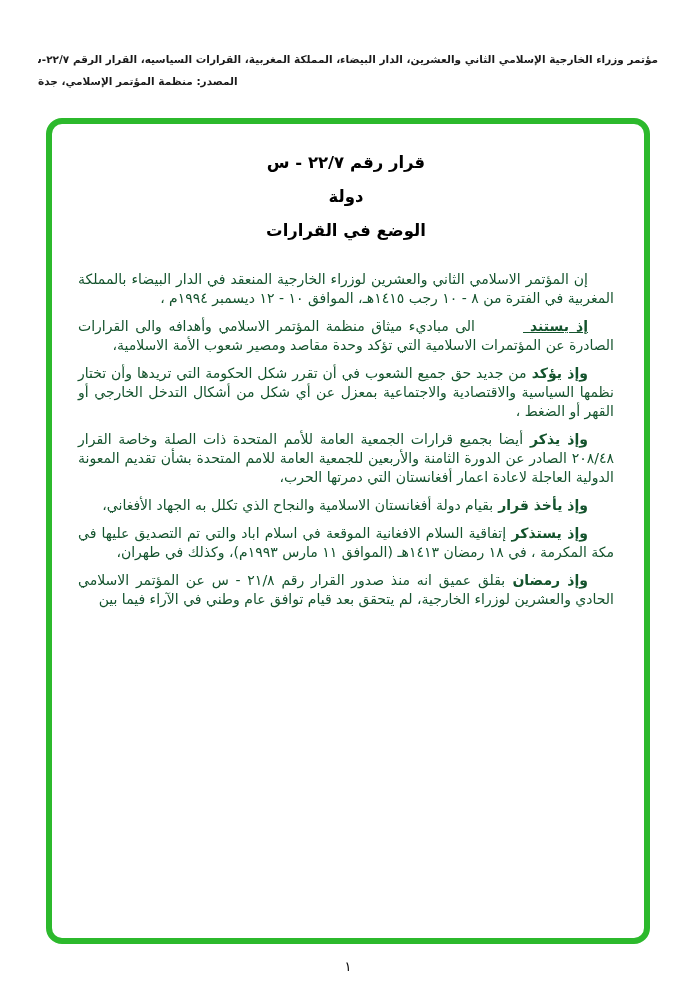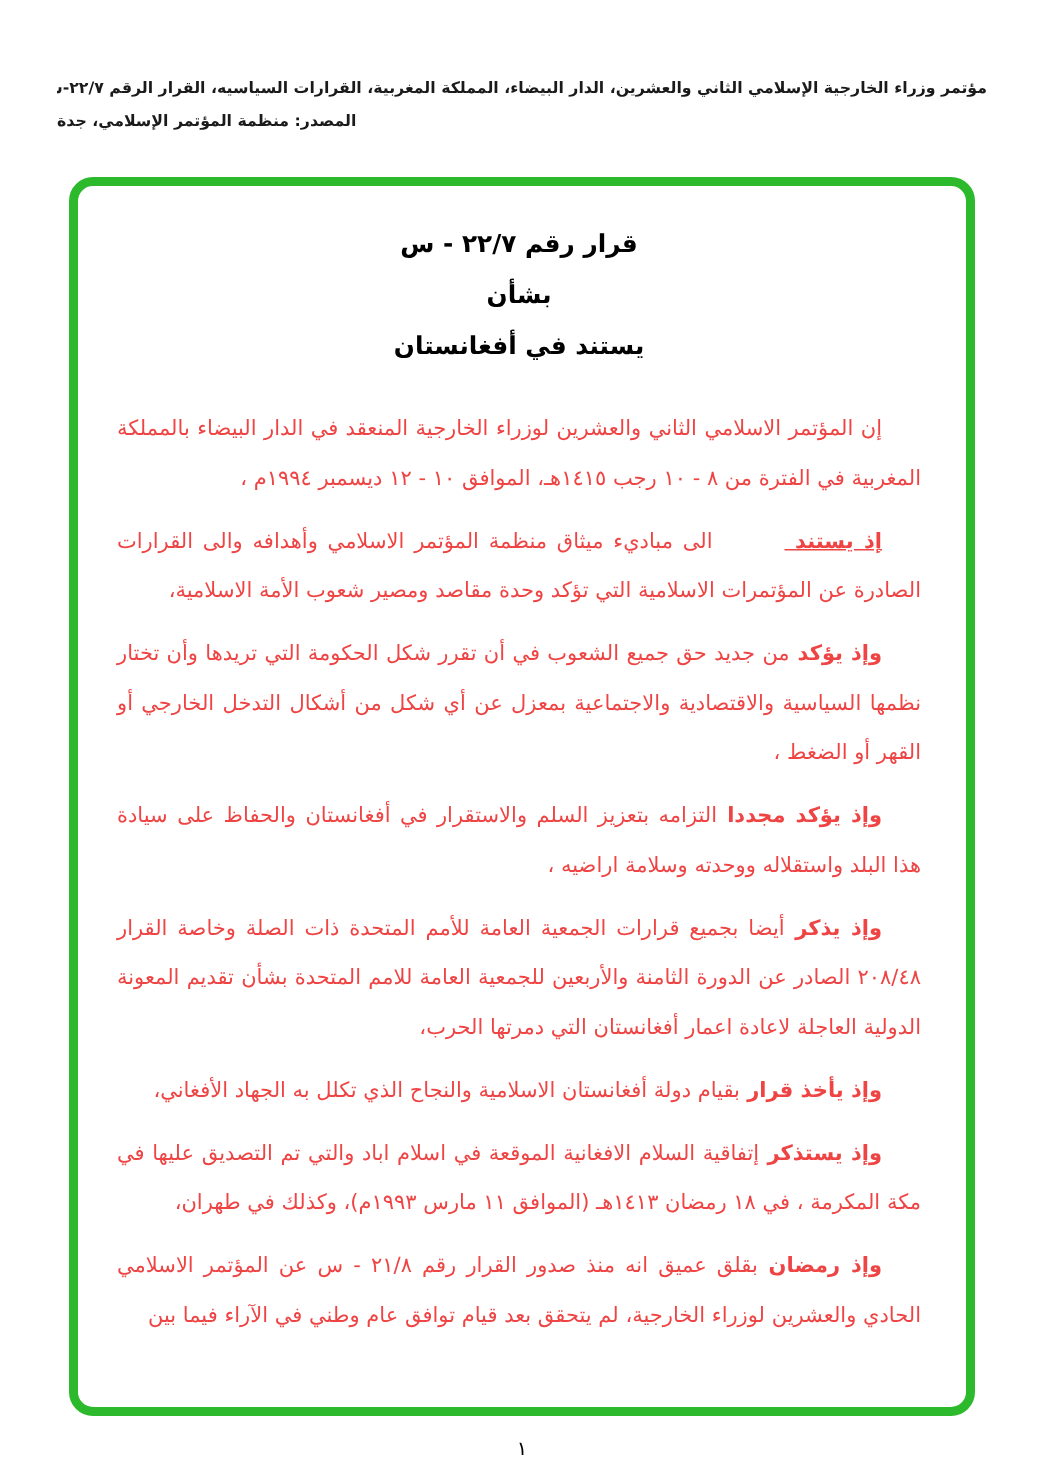--- a/index.html
+++ b/index.html
@@ -38,24 +38,24 @@
     text-align:center;
     font-weight:bold;
     font-size:16.5px;
     line-height:34px;
     margin-bottom:22px;
     color:#000;
   }
   .body-text p.para{
     margin:0 0 9px 0;
     font-size:14px;
-    line-height:33px;
+    line-height:19px;
     text-align:justify;
     text-indent:26px;
-    color:#ef4444;
+    color:#14532d;
   }
   .body-text p.para b{ font-weight:bold; }
   .pagenum{
     position:absolute;
     bottom:10px;left:0;right:0;
     text-align:center;
     font-size:13px;
     color:#000;
   }
 </style>
@@ -65,28 +65,27 @@
 <div class="page">
 
   <div class="header">
     <div class="src">مؤتمر وزراء الخارجية الإسلامي الثاني والعشرين، الدار البيضاء، المملكة المغربية، القرارات السياسيه، القرار الرقم ٢٢/٧-س</div>
     <div class="pub">المصدر: منظمة المؤتمر الإسلامي، جدة</div>
   </div>
 
   <div class="frame" style="border-color: rgb(44, 185, 44);">
     <div class="title">
       <div>قرار رقم ٢٢/٧ - س</div>
-      <div>بشأن</div>
-      <div>يستند في أفغانستان</div>
+      <div>دولة</div>
+      <div>الوضع في القرارات</div>
     </div>
     <div class="body-text" id="paragraphs">
         <p class="para">إن المؤتمر الاسلامي الثاني والعشرين لوزراء الخارجية المنعقد في الدار البيضاء بالمملكة المغربية في الفترة من ٨ - ١٠ رجب ١٤١٥هـ، الموافق ١٠ - ١٢ ديسمبر ١٩٩٤م ،</p>
         <p class="para"><b style="text-decoration: underline; padding-left: 48px;">إذ يستند </b>الى مباديء ميثاق منظمة المؤتمر الاسلامي وأهدافه والى القرارات الصادرة عن المؤتمرات الاسلامية التي تؤكد وحدة مقاصد ومصير شعوب الأمة الاسلامية،</p>
         <p class="para"><b>وإذ يؤكد </b>من جديد حق جميع الشعوب في أن تقرر شكل الحكومة التي تريدها وأن تختار نظمها السياسية والاقتصادية والاجتماعية بمعزل عن أي شكل من أشكال التدخل الخارجي أو القهر أو الضغط ،</p>
-        <p class="para"><b>وإذ يؤكد مجددا </b>التزامه بتعزيز السلم والاستقرار في أفغانستان والحفاظ على سيادة هذا البلد واستقلاله ووحدته وسلامة اراضيه ،</p>
         <p class="para"><b>وإذ يذكر </b>أيضا بجميع قرارات الجمعية العامة للأمم المتحدة ذات الصلة وخاصة القرار ٢٠٨/٤٨ الصادر عن الدورة الثامنة والأربعين للجمعية العامة للامم المتحدة بشأن تقديم المعونة الدولية العاجلة لاعادة اعمار أفغانستان التي دمرتها الحرب،</p>
         <p class="para"><b>وإذ يأخذ قرار </b>بقيام دولة أفغانستان الاسلامية والنجاح الذي تكلل به الجهاد الأفغاني،</p>
         <p class="para"><b>وإذ يستذكر </b>إتفاقية السلام الافغانية الموقعة في اسلام اباد والتي تم التصديق عليها في مكة المكرمة ، في ١٨ رمضان ١٤١٣هـ (الموافق ١١ مارس ١٩٩٣م)، وكذلك في طهران،</p>
         <p class="para"><b>وإذ رمضان </b>بقلق عميق انه منذ صدور القرار رقم ٢١/٨ - س عن المؤتمر الاسلامي الحادي والعشرين لوزراء الخارجية، لم يتحقق بعد قيام توافق عام وطني في الآراء فيما بين</p>
       </div>
   </div>
 
   <div class="pagenum">١</div>
 
 </div>

